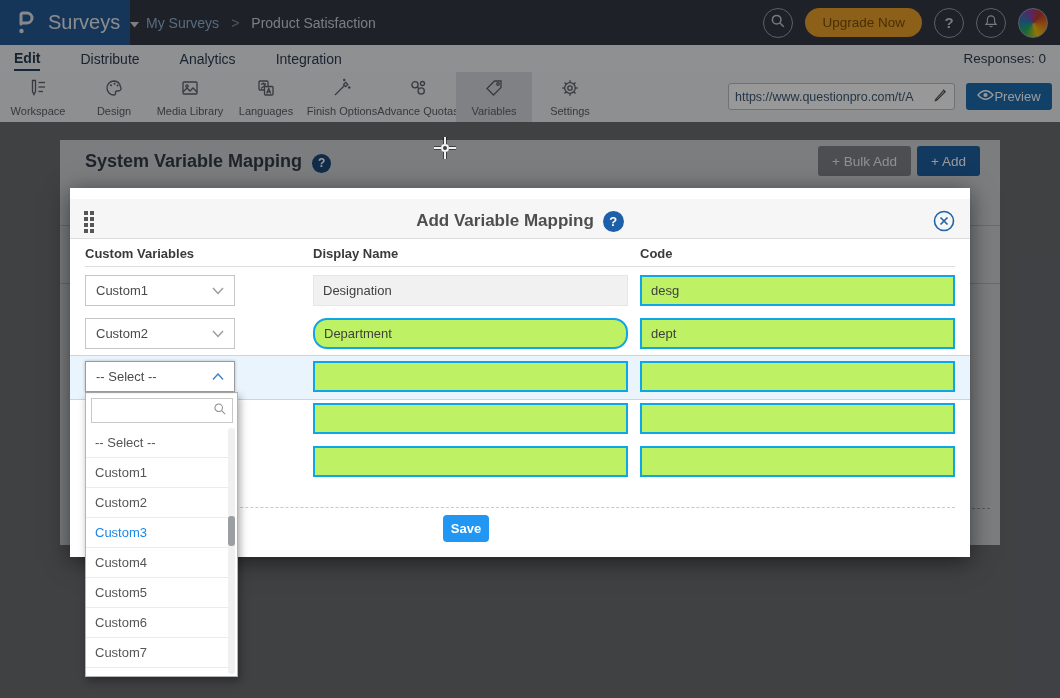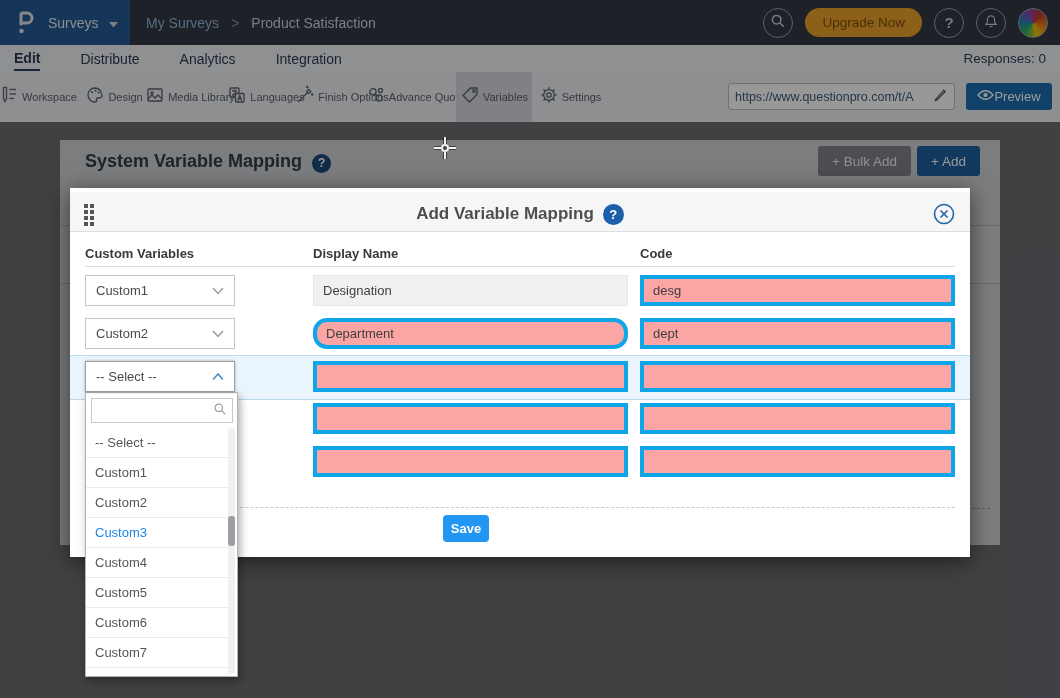--- a/index.html
+++ b/index.html
@@ -2,39 +2,39 @@
 <html><head>
 <meta charset="utf-8">
 <style>
   * { box-sizing: border-box; margin: 0; padding: 0; }
   body { background: #222; font-family: "Liberation Sans", sans-serif; }
   .screen { position: relative; width: 1060px; height: 698px; overflow: hidden; background: #6b6d71; }
 
   
   .topbar { position: absolute; top:0; left:0; width:100%; height:45px; background:#333842; display:flex; align-items:center; }
   .logo-section { width:130px; height:45px; background:#265a94; display:flex; align-items:center; padding-left:14px; gap:10px; cursor:pointer; }
-  .product-label { color:#e7eaee; font-size:14px; }
+  .product-label { color:#e7eaee; font-size:20px; }
   .crumb { display:flex; align-items:center; gap:12px; margin-left:16px; font-size:14px; }
   .crumb-parent { color:#8fb4d4; cursor:pointer; }
   .crumb-sep { color:#8b9096; }
   .crumb-current { color:#ccd1d6; }
   .topbar-right { margin-left:auto; display:flex; align-items:center; gap:12px; padding-right:12px; }
   .circle-btn { width:30px; height:30px; border-radius:50%; border:1.5px solid #9aa0a8; display:flex; align-items:center; justify-content:center; color:#c6cad0; font-size:15px; font-weight:bold; cursor:pointer; background:transparent; }
   .upgrade-btn { height:29px; border-radius:15px; background:#e9a02a; color:#7c4e08; font-weight:normal; font-size:13.5px; padding:0 17px; display:flex; align-items:center; border:none; cursor:pointer; }
   .avatar { width:30px; height:30px; border-radius:50%; background: conic-gradient(from 40deg,#c0392b,#e67e22,#f1c40f,#27ae60,#2980b9,#8e44ad,#c0392b); border:1.5px solid #9aa0a8; cursor:pointer; }
 
   
   .navbar { position:absolute; top:45px; left:0; width:100%; height:27px; background:#eef0f3; display:flex; align-items:center; padding:0 14px; font-size:14px; color:#2c3c52; }
   .nav-tab { margin-right:40px; cursor:pointer; padding:3px 0; }
   .nav-tab.active { font-weight:bold; border-bottom:2px solid #23425f; }
   .nav-responses { margin-left:auto; font-size:13.5px; color:#2e3d52; }
 
   
   .toolbar { position:absolute; top:72px; left:0; width:100%; height:50px; background:#eceef1; display:flex; align-items:stretch; }
-  .tool-item { width:76px; display:flex; flex-direction:row; align-items:center; justify-content:center; gap:3px; cursor:pointer; color:#5c6066; }
+  .tool-item { width:76px; display:flex; flex-direction:column; align-items:center; justify-content:center; gap:3px; cursor:pointer; color:#5c6066; }
   .tool-item.active { background:#d6d8dc; }
   .tool-label { font-size:11px; white-space:nowrap; }
   .tool-item svg { stroke:#5d6268; fill:none; stroke-width:1.3; }
   .url-box { position:absolute; left:728px; top:11px; width:227px; height:27px; background:#fdfdfd; border:1px solid #b9bcc0; border-radius:3px; display:flex; align-items:center; padding:0 6px; }
   .url-input { flex:1; border:none; outline:none; background:transparent; font-size:12.5px; color:#3e5a75; font-family:"Liberation Sans",sans-serif; min-width:0; }
   .preview-btn { position:absolute; left:966px; top:11px; width:86px; height:27px; background:#1d6cae; border:none; border-radius:3px; color:#fff; font-size:13px; display:flex; align-items:center; justify-content:center; cursor:pointer; }
 
   
   .content-card { position:absolute; left:60px; top:140px; width:940px; height:405px; background:#cdd0d4; }
   .page-title-row { position:absolute; left:0; top:0; width:100%; height:45px; }
@@ -43,36 +43,36 @@
   .bulk-add-btn { position:absolute; left:758px; top:6px; height:30px; padding:0 14px; background:#808387; border:none; border-radius:3px; color:#eef0f2; font-size:13.5px; cursor:pointer; }
   .add-btn { position:absolute; left:857px; top:6px; height:30px; padding:0 14px; background:#1e5f9e; border:none; border-radius:3px; color:#fff; font-size:13.5px; cursor:pointer; }
   .card-line { position:absolute; left:0; width:100%; height:0; border-top:1px solid rgba(0,0,0,.14); }
   .card-dashed { position:absolute; left:10px; right:10px; top:368px; border-top:1px dashed #95979b; }
 
   
   .overlay { position:absolute; inset:0; background:rgba(0,0,0,.40); z-index:50; }
 
   
   .modal { position:absolute; left:70px; top:188px; width:900px; height:369px; background:#fff; z-index:100; box-shadow:0 4px 22px rgba(0,0,0,.55); }
-  .modal-header { position:absolute; left:0; top:4px; width:100%; height:40px; background:#f6f6f6; border-bottom:1px solid #ddd; }
+  .modal-header { position:absolute; left:0; top:11px; width:100%; height:40px; background:#f6f6f6; border-bottom:1px solid #ddd; }
   .drag-handle { position:absolute; left:14px; top:12px; display:grid; grid-template-columns:4px 4px; grid-auto-rows:4px; gap:2px; cursor:move; }
   .drag-handle i { width:3.5px; height:3.5px; background:#555; }
   .modal-title-wrap { position:absolute; left:0; top:0; width:100%; height:44px; display:flex; align-items:center; justify-content:center; gap:9px; }
   .modal-title { font-size:17px; font-weight:bold; color:#4e4e4e; }
   .help-dot-modal { width:21px; height:21px; border-radius:50%; background:#1d5fa8; color:#fff; font-size:13px; font-weight:bold; display:flex; align-items:center; justify-content:center; cursor:pointer; }
   .modal-close { position:absolute; right:15px; top:11px; width:22px; height:22px; cursor:pointer; }
 
   .col-head { position:absolute; top:58px; font-size:13px; font-weight:bold; color:#3a3a3a; }
   .head-rule { position:absolute; top:78px; left:15px; right:15px; border-top:1px solid #ddd; }
 
   .row-highlight { position:absolute; left:0; top:167px; width:100%; height:45px; background:#e9f4fc; border-top:1px solid #bcd9ed; border-bottom:1px solid #bcd9ed; }
 
   .sel-box { position:absolute; left:15px; width:150px; height:31px; background:#fff; border:1px solid #c6c6c6; display:flex; align-items:center; padding:0 10px; font-size:13px; color:#4a4a4a; cursor:pointer; justify-content:space-between; }
   .sel-box.open { border:1px solid #9b9b9b; box-shadow:0 0 3px rgba(0,0,0,.25); }
-  .txt-input { position:absolute; height:31px; border:4px solid #0ea5e9; background:#fca5a5; font-size:13px; color:#3f3f3f; padding:0 9px; font-family:"Liberation Sans",sans-serif; outline:none; }
+  .txt-input { position:absolute; height:31px; border:2px solid #0ea5e9; background:#bef264; font-size:13px; color:#3f3f3f; padding:0 9px; font-family:"Liberation Sans",sans-serif; outline:none; }
   .txt-input.readonly { background:#f1f1f1; border:1px solid #e6e6e6; }
   .col-display { left:243px; width:315px; }
   .col-code { left:570px; width:315px; }
 
   .modal-dashed { position:absolute; top:319px; left:15px; right:15px; border-top:1px dashed #c9c9c9; }
   .save-btn { position:absolute; left:373px; top:327px; width:46px; height:27px; background:#2196f3; color:#fff; border:none; border-radius:4px; font-size:13px; font-weight:bold; cursor:pointer; }
 
   
   .dropdown-panel { position:absolute; left:15px; top:204px; width:153px; height:285px; background:#fff; border:1px solid #b4b4b4; box-shadow:2px 4px 8px rgba(0,0,0,.35); z-index:120; }
   .dd-search { position:absolute; left:5px; top:5px; width:142px; height:25px; border:1px solid #c8c8c8; display:flex; align-items:center; padding:0 5px; }

